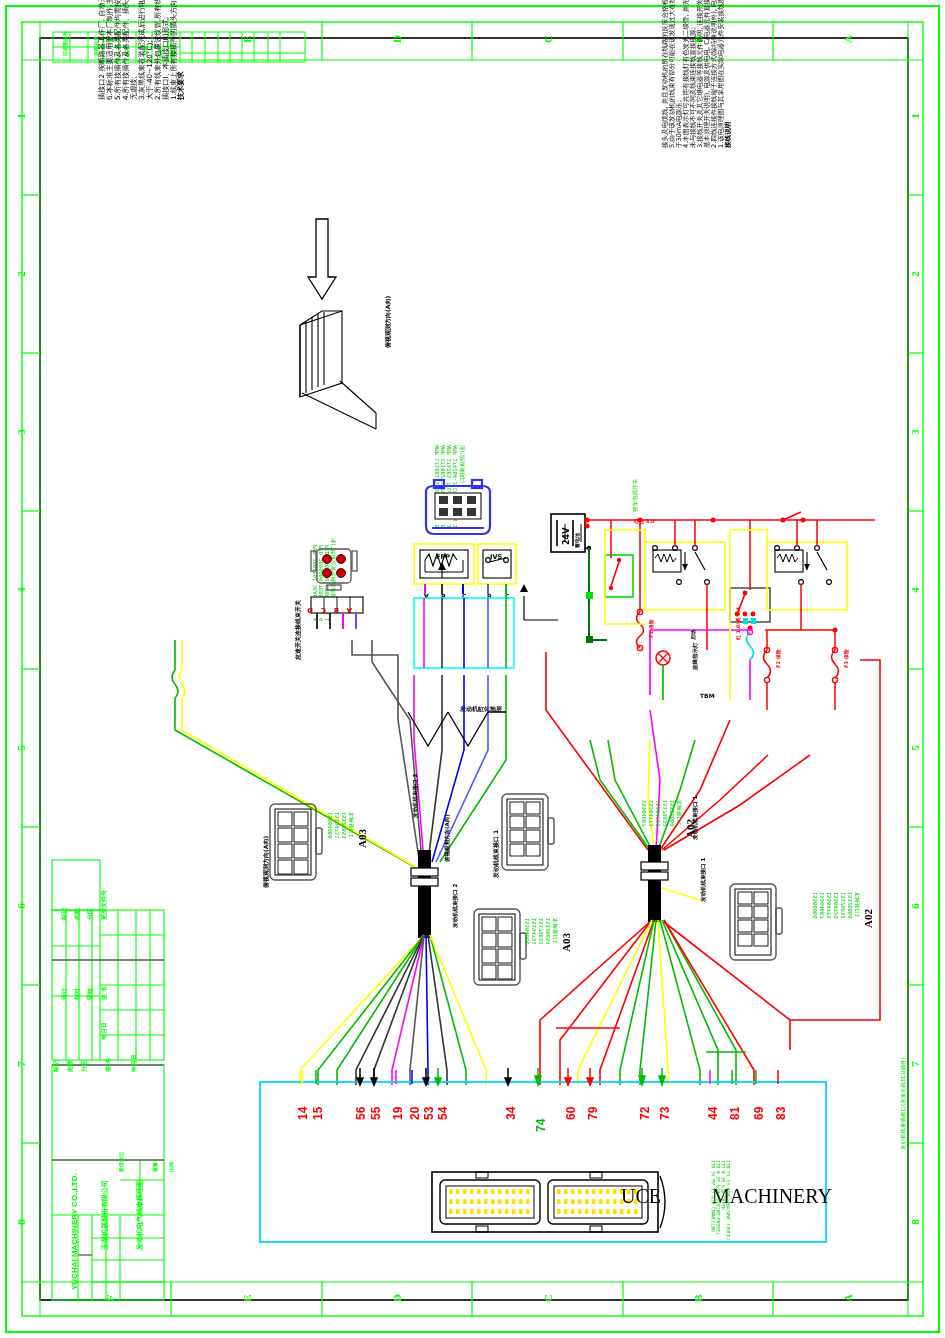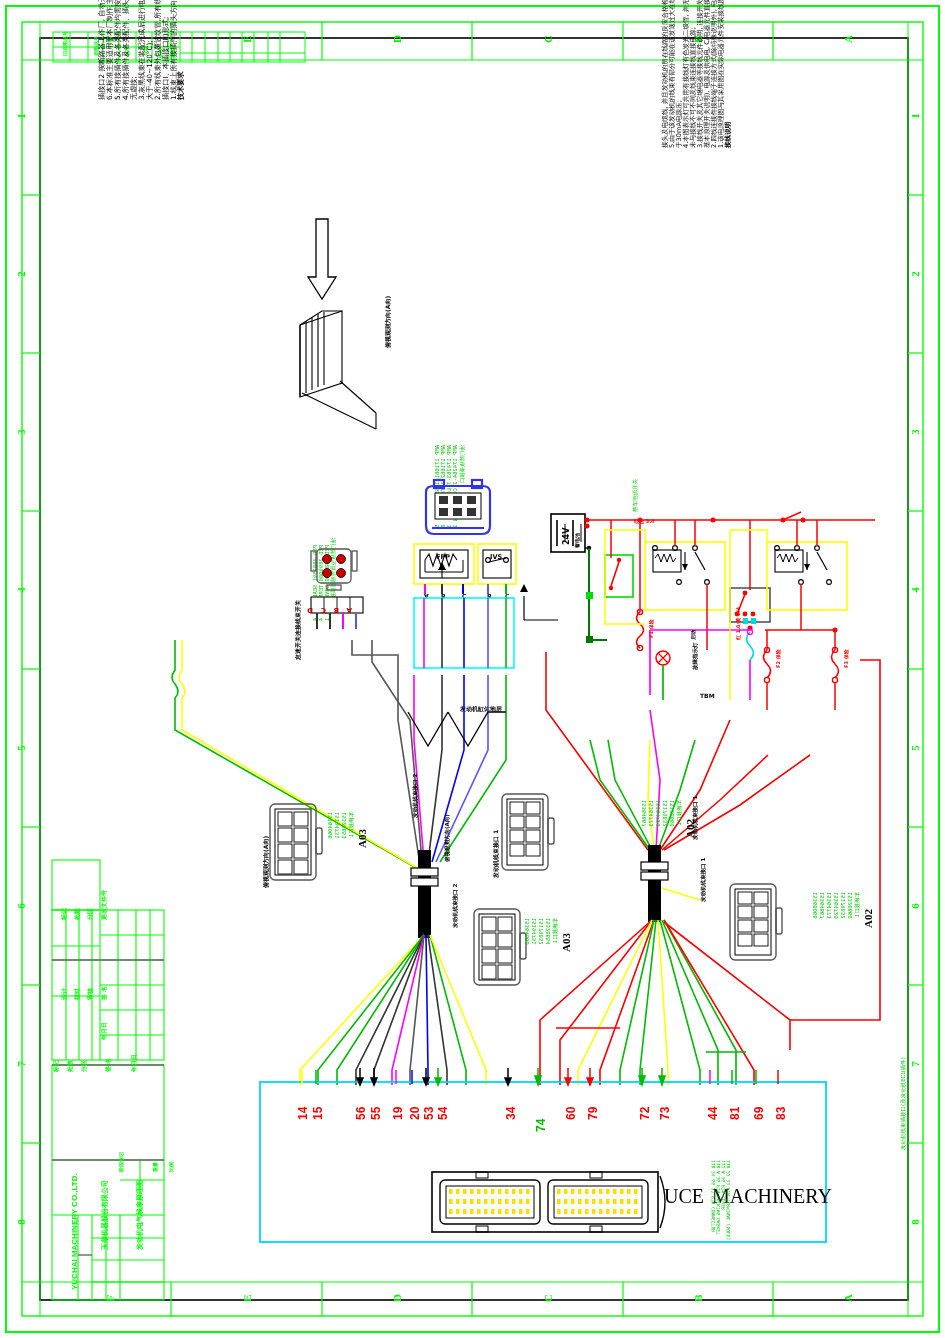--- a/index.html
+++ b/index.html
@@ -775,21 +775,21 @@
         <rect x="197" y="41" width="3.5" height="5"></rect>
           <rect x="204" y="41" width="3.5" height="5"></rect>
       </g>
     </g>
     <path d="M230,8 q10,26 0,52" fill="none" stroke="#000" stroke-width="1.4"></path>
     <rect x="46" y="4" width="12" height="6" fill="none" stroke="#000" stroke-width="1"></rect>
     <rect x="160" y="4" width="12" height="6" fill="none" stroke="#000" stroke-width="1"></rect>
     <rect x="46" y="58" width="12" height="6" fill="none" stroke="#000" stroke-width="1"></rect>
     <rect x="160" y="58" width="12" height="6" fill="none" stroke="#000" stroke-width="1"></rect>
   </svg>
-  <div class="big-mirror" style="left:664px;top:1185px;">UCE</div>
+  <div class="big-mirror" style="left:621px;top:1185px;">UCE</div>
   <div class="big-mirror" style="left:712px;top:1185px;">MACHINERY</div>
 
   <div class="grn-txt" style="left:726px;top:1160px;width:110px;font-size:4.6px;">118 22 33 PIN TERMINAL (GOLD)</div>
   <div class="grn-txt" style="left:721px;top:1160px;width:110px;font-size:4.6px;">112 A 36 PIN COVER</div>
   <div class="grn-txt" style="left:716px;top:1160px;width:110px;font-size:4.6px;">118 A 36 PIN LOCKING GASKET</div>
   <div class="grn-txt" style="left:711px;top:1160px;width:110px;font-size:4.6px;">118 34 66 22 PIN CONNECTOR</div>
 
   <div class="grn-txt2" style="left:900px;top:1150px;font-size:5.5px;">发动机线束插接口(及发动机ECU插件)</div>
 
   <svg width="150" height="440" style="left:40px;top:860px;">

